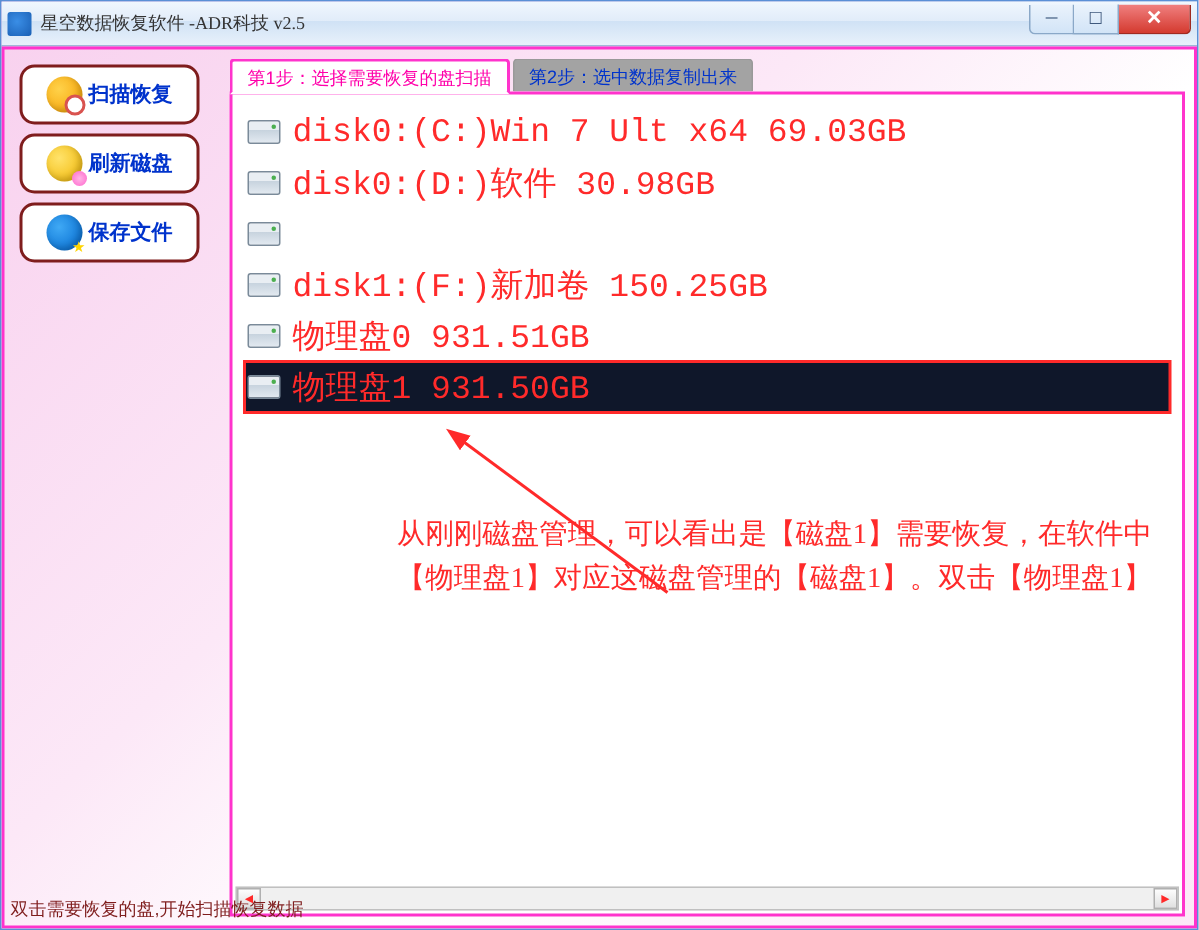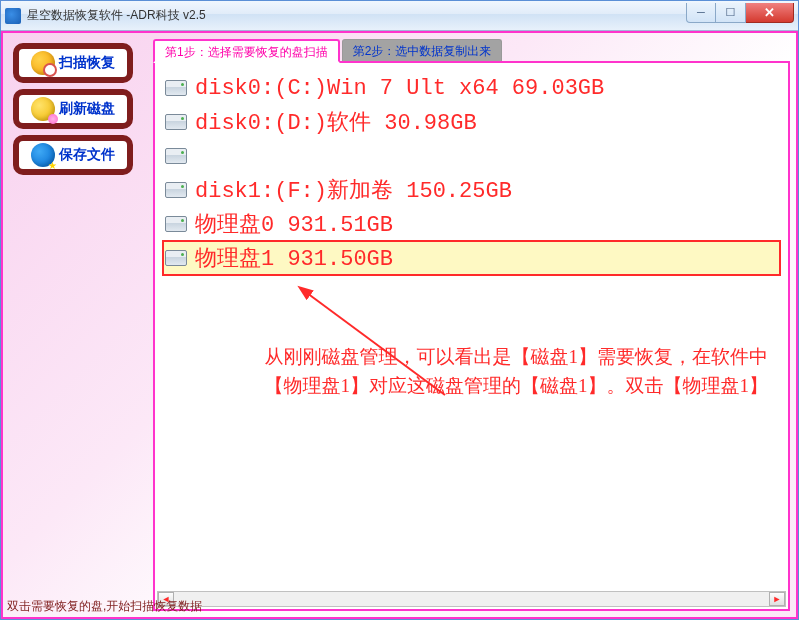--- a/index.html
+++ b/index.html
@@ -14,20 +14,21 @@
     }
     
     .titlebar {
       height: 30px;
       background: linear-gradient(to bottom, #f0f7fe 0%, #e1ecf9 45%, #d0e2f5 46%, #e8f1fb 100%);
       border-bottom: 1px solid #a0b8d8;
       display: flex;
       align-items: center;
       padding: 0 4px;
       position: relative;
+      font-family: Liberation Serif, serif;
     }
     .titlebar .app-icon {
       width: 16px; height: 16px;
       margin-right: 6px;
       background: radial-gradient(circle at 40% 40%, #3a8ee6, #1a5fb4);
       border-radius: 2px;
     }
     .titlebar .title-text {
       font-size: 12px;
       color: #333;
@@ -66,21 +67,21 @@
     }
     
     .sidebar {
       width: 128px;
       padding: 4px 4px;
     }
     .side-btn {
       width: 120px;
       height: 40px;
       margin-bottom: 6px;
-      border: 6px solid #7f1d1d;
+      border: 2px solid #7f1d1d;
       border-radius: 10px;
       background: #ffffff;
       display: flex;
       align-items: center;
       justify-content: center;
       gap: 4px;
       cursor: pointer;
     }
     .side-btn .icon {
       width: 24px; height: 24px;
@@ -137,21 +138,21 @@
       padding: 8px 8px 18px 8px;
       overflow: hidden;
     }
     .disk-row {
       display: flex;
       align-items: center;
       height: 34px;
       padding-left: 2px;
     }
     .disk-row.selected {
-      background: #fef9c3;
+      background: #0f172a;
       outline: 2px solid #ff2a2a;
       outline-offset: -1px;
     }
     .disk-icon {
       width: 22px; height: 16px;
       background: linear-gradient(to bottom, #e9eef3 40%, #c7d3de 41%, #e2e9f0);
       border: 1px solid #7a8a99;
       border-radius: 2px;
       margin-right: 8px;
       position: relative;

